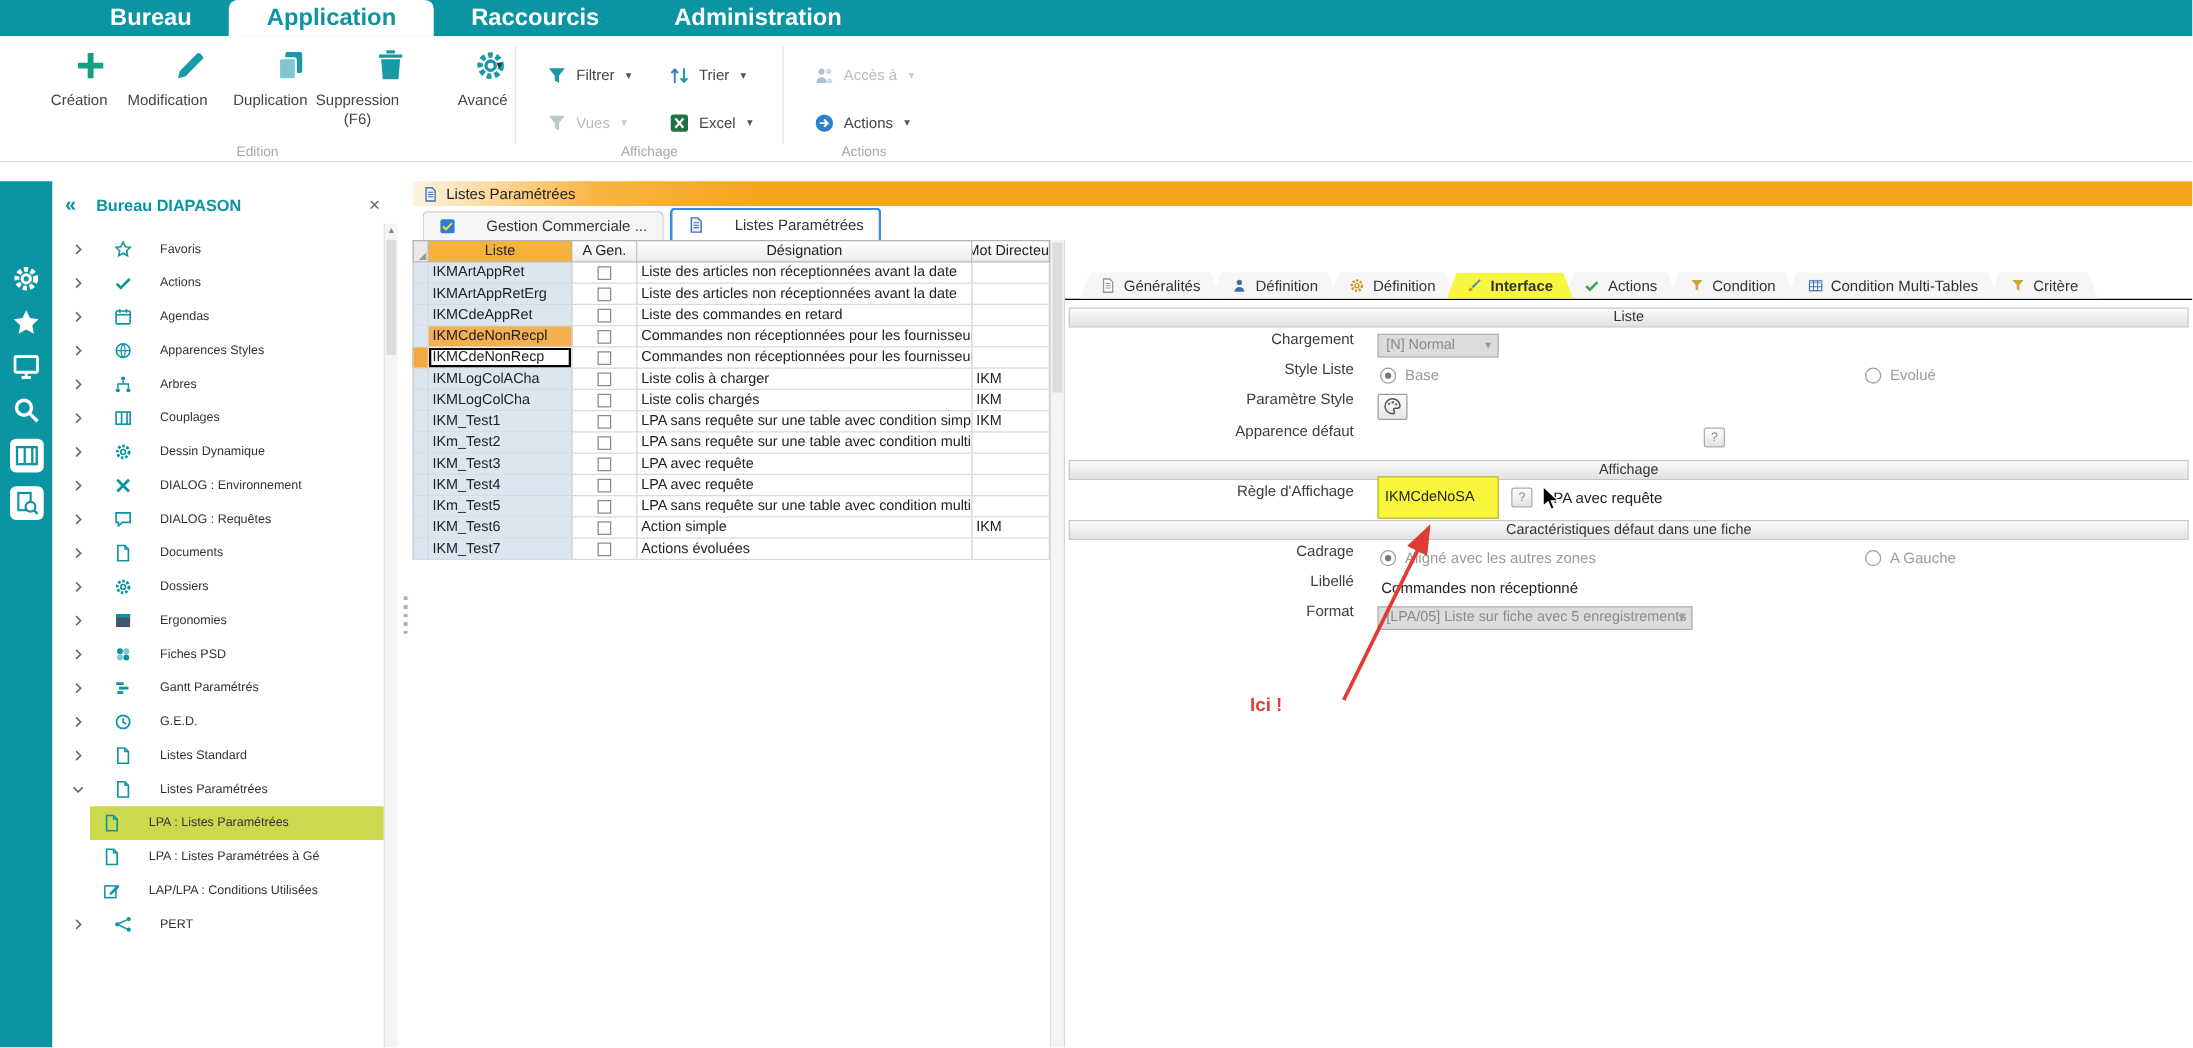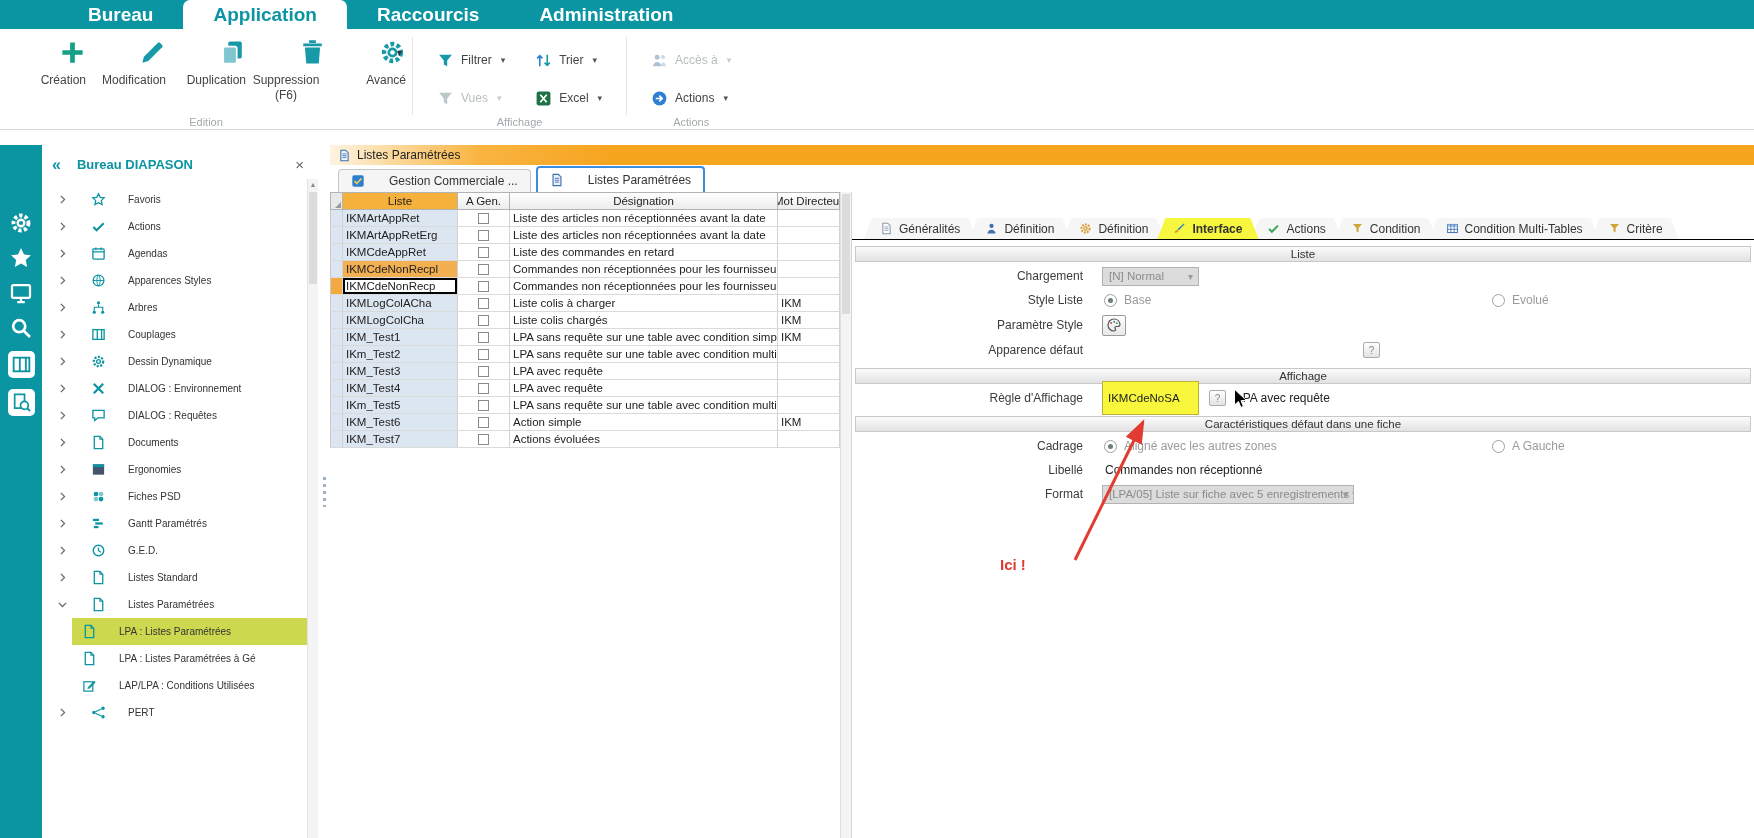--- a/index.html
+++ b/index.html
@@ -105,21 +105,21 @@
   
   .panel{flex:1;position:relative;border-left:1px solid #d6d6d6;padding-top:26px;min-width:0;overflow:hidden;background:#fff}
   .ptabs{display:flex;align-items:flex-end;padding-left:12px;height:22px;border-bottom:1px solid #000000}
   .ptab{height:21px;display:flex;align-items:center;gap:6px;padding:0 16px;background:#f6f6f6;
     clip-path:polygon(8px 0,calc(100% - 8px) 0,100% 100%,0 100%);font-size:12px;color:#333;
     margin-right:-7px;filter:drop-shadow(0 0 1px #aaa);cursor:pointer;white-space:nowrap}
   .ptab.active{background:#f7f73f;font-weight:bold;z-index:2}
   .ptab .pticon{width:13px;height:13px;color:#7a8a99}
   .sectionbar{height:16px;margin:6px 3px 2px;background:linear-gradient(#fbfbfb,#e2e2e2);
     border:1px solid #c8c8c8;display:flex;align-items:center;justify-content:center;font-size:11.5px;color:#333}
-  .frow{display:flex;align-items:center;height:24px;position:relative}
+  .frow{display:flex;height:24px;position:relative}
   .frow.tall{height:26px}
   .flabel{width:243px;text-align:right;padding-right:12px;font-size:12px;color:#3c3c3c;flex:none;white-space:nowrap}
   .fctrl{display:flex;align-items:center;position:relative;flex:1;height:100%}
   .combo{height:19px;background:#dcdcdc;border:1px solid #b2b2b2;display:flex;align-items:center;
     padding:0 22px 0 6px;font-size:11.5px;color:#8b8b8b;position:relative;margin-left:7px;
     white-space:nowrap;overflow:hidden;cursor:default}
   .combo::after{content:"▾";position:absolute;right:5px;color:#9a9a9a;font-size:10px}
   .radio-opt{display:flex;align-items:center;margin-left:9px;font-size:12px;color:#9a9a9a;white-space:nowrap}
   .radio-opt:nth-of-type(2){position:absolute;left:397px;margin-left:0}
   .radio{width:13px;height:13px;border:1px solid #9e9e9e;border-radius:50%;background:#fff;
@@ -493,20 +493,34 @@
           </span>
           <span class="ticon" data-icon="doc">
             <svg viewBox="0 0 16 16">
               <path d="M3.5 1.5h6l3 3v10h-9z" fill="none" stroke="currentColor" stroke-width="1.4"></path>
               <path d="M9.5 1.5v3h3" fill="none" stroke="currentColor" stroke-width="1.2"></path>
             </svg>
           </span>
           <span class="tlabel">Documents</span>
         </div>
 
+        <div class="tree-item">
+          <span class="chev" data-icon="chevron-right">
+            <svg viewBox="0 0 16 16">
+              <path d="M6 3.5L10.5 8 6 12.5" fill="none" stroke="#6a6a6a" stroke-width="1.6"></path>
+            </svg>
+          </span>
+          <span class="ticon" data-icon="gear-o">
+            <svg viewBox="0 0 16 16">
+              <circle cx="8" cy="8" r="5" fill="none" stroke="currentColor" stroke-width="2.4" stroke-dasharray="2.2 1.5"></circle>
+              <circle cx="8" cy="8" r="2" fill="none" stroke="currentColor" stroke-width="1.4"></circle>
+            </svg>
+          </span>
+          <span class="tlabel">Dossiers</span>
+        </div>
 
         <div class="tree-item">
           <span class="chev" data-icon="chevron-right">
             <svg viewBox="0 0 16 16">
               <path d="M6 3.5L10.5 8 6 12.5" fill="none" stroke="#6a6a6a" stroke-width="1.6"></path>
             </svg>
           </span>
           <span class="ticon" data-icon="window">
             <svg viewBox="0 0 16 16">
               <rect x="2" y="2.5" width="12" height="11" fill="#44546a"></rect>

